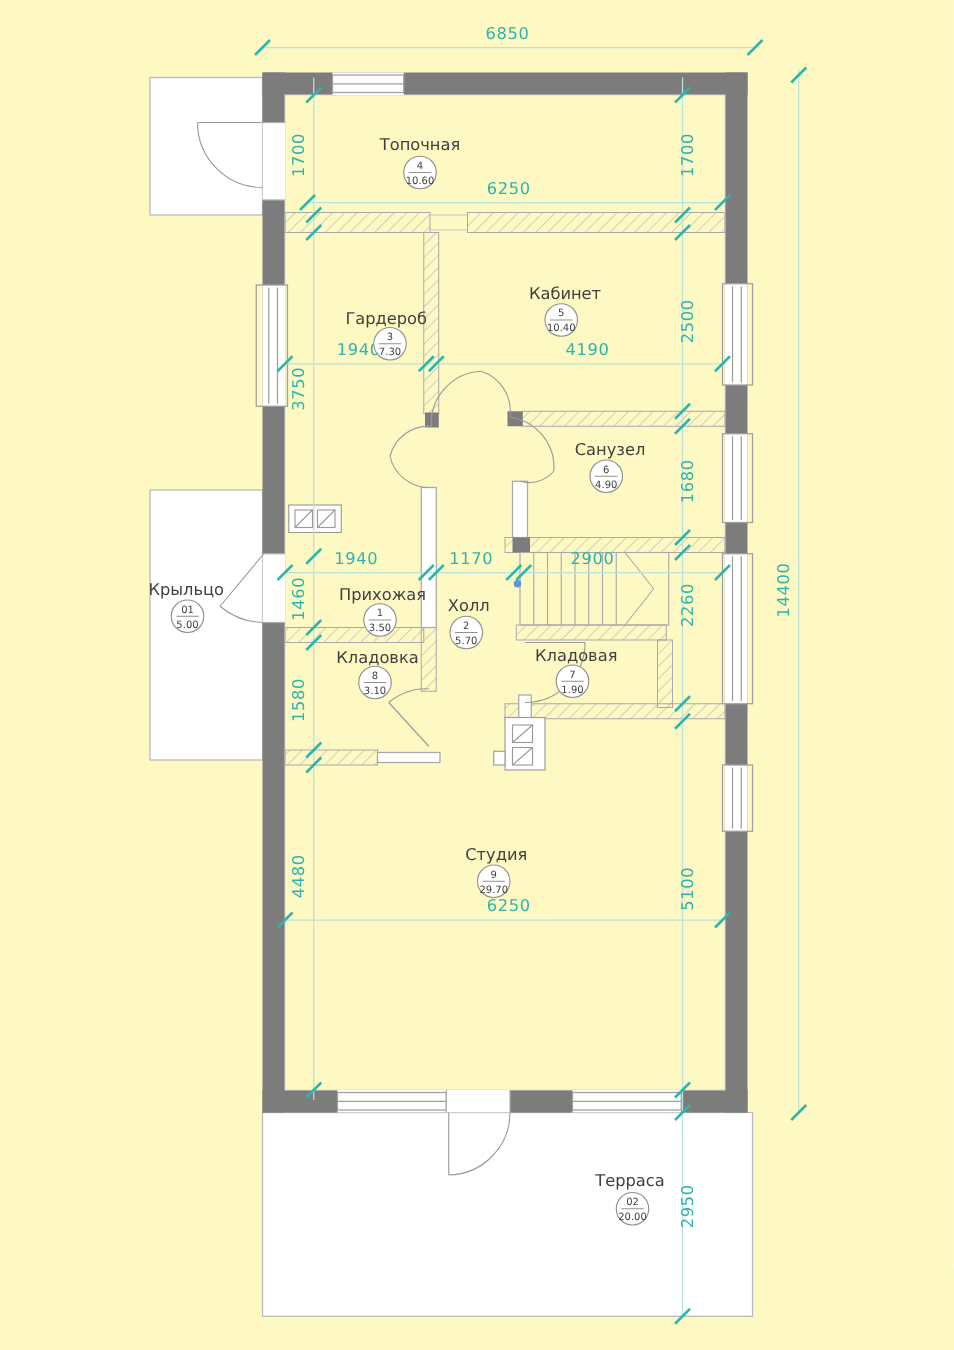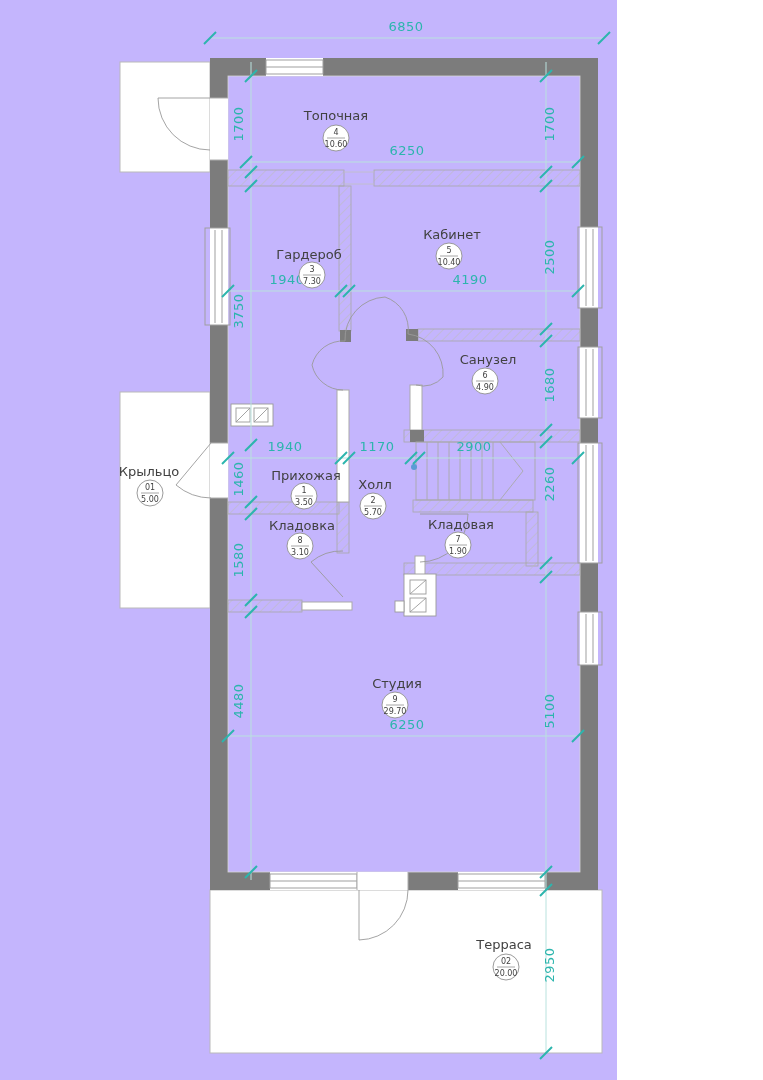--- a/index.html
+++ b/index.html
@@ -1,16 +1,16 @@
 <!DOCTYPE html>
 <html><head>
 <meta charset="utf-8">
 <style>
   html,body{margin:0;padding:0;background:#ffffff;}
-  .stage{position:relative;width:617px;height:1080px;background:#c4b5fd;overflow:hidden;
+  .stage{position:relative;width:763px;height:1080px;background:#fef9c3;overflow:hidden;
          font-family:"DejaVu Sans", sans-serif;}
   svg{display:block}
   .rn{fill:#414141;font-size:13px;}
   .sn{fill:#414141;font-size:8px;}
   .sa{fill:#414141;font-size:8px;}
   .dim{fill:#2cb5ad;font-size:13px;letter-spacing:0.5px;}
   text{font-family:"DejaVu Sans", sans-serif;}
 </style>
 </head>
 <body>

